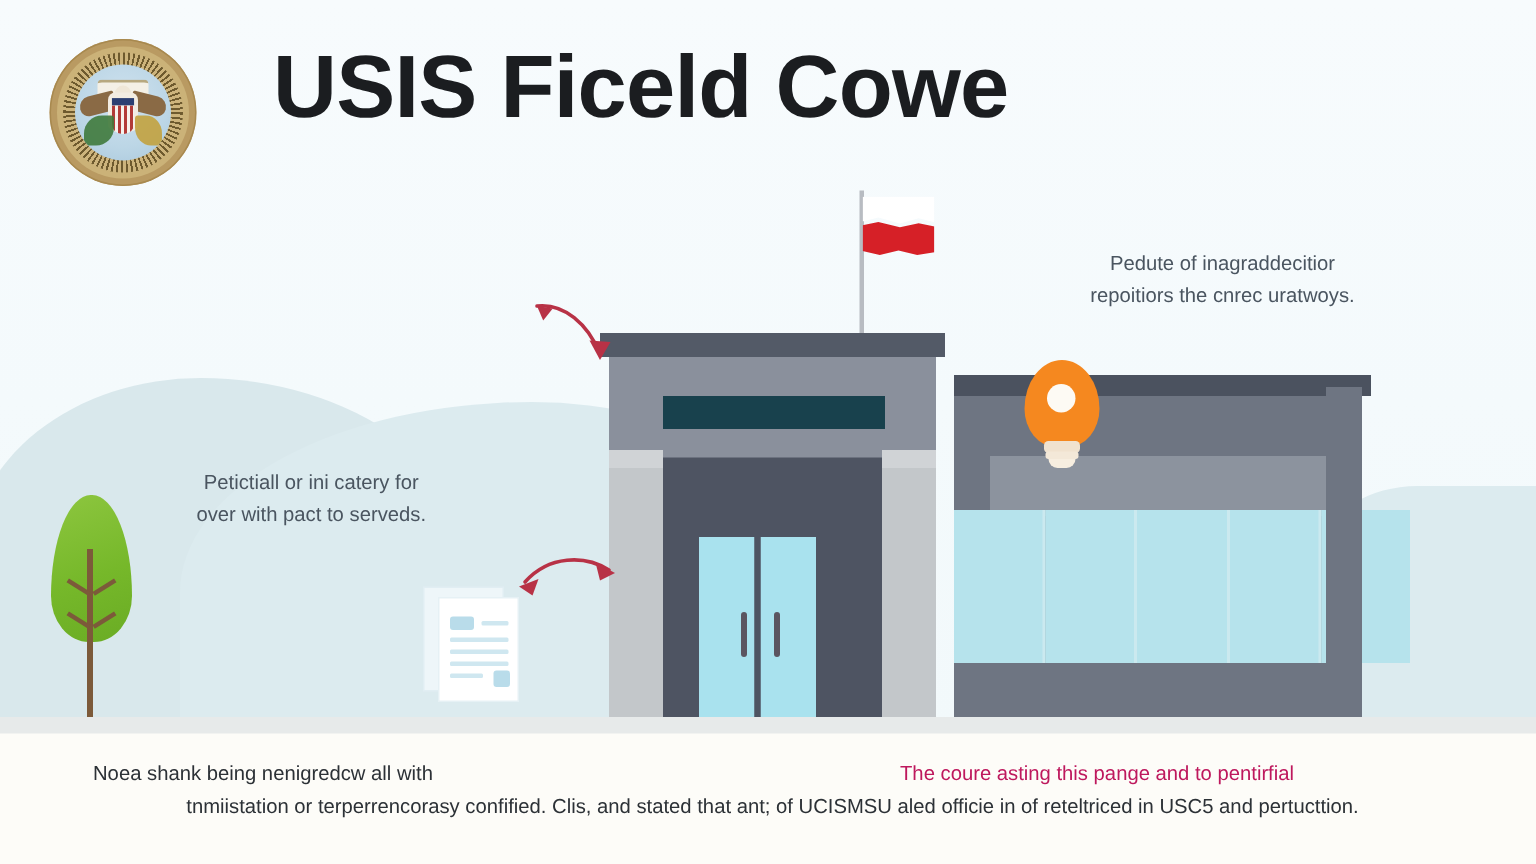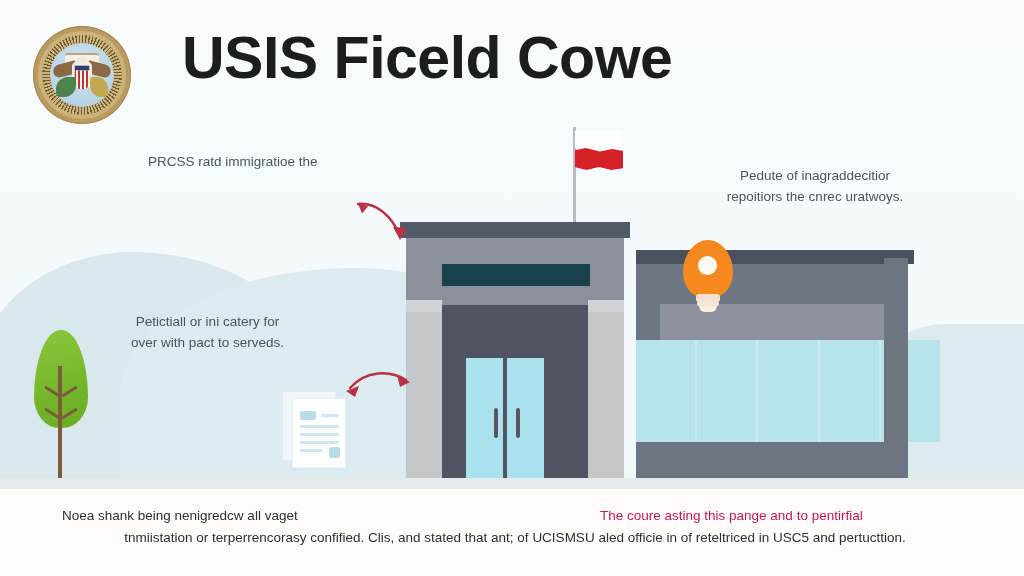--- a/index.html
+++ b/index.html
@@ -151,21 +151,20 @@
       <div class="eagle-body"></div>
       <div class="shield"></div>
       <div class="olive"></div>
       <div class="arrows"></div>
     </div>
   </div>
 
   <div class="title">USIS Ficeld Cowe</div>
 
   <div class="anno a1">
-    <div>PRCSS ratd immigratioe the</div>
   </div>
 
   <div class="anno a3">
     <div>Petictiall or ini catery for</div>
     <div>over with pact to serveds.</div>
   </div>
 
   <div class="anno a2">
     <div>Pedute of inagraddecitior</div>
     <div>repoitiors the cnrec uratwoys.</div>
@@ -239,17 +238,17 @@
     <path d="M6 12 L 3 22 L 13 20 Z" fill="#b83246" transform="rotate(-40 6 12)"></path>
   </svg>
 
   <svg class="arrow" style="left:340px;top:366px;" width="76" height="34" viewBox="0 0 76 34">
     <path d="M10 22 C 26 4, 50 4, 66 14" fill="none" stroke="#b83246" stroke-width="2.4" stroke-linecap="round"></path>
     <path d="M6 25 L 19 20 L 15 31 Z" fill="#b83246"></path>
     <path d="M70 16 L 57 9 L 60 21 Z" fill="#b83246"></path>
   </svg>
 
   <div class="footer"></div>
-  <div class="f-l">Noea shank being nenigredcw all vaget</div>
+  <div class="f-l">Noea shank being nenigredcw all with</div>
   <div class="f-r">The coure asting this pange and to pentirfial</div>
   <div class="f-wide">tnmiistation or terperrencorasy confified. Clis, and stated that ant; of UCISMSU aled officie in of reteltriced in USC5 and pertucttion.</div>
 
 </div>
 
 </body></html>

